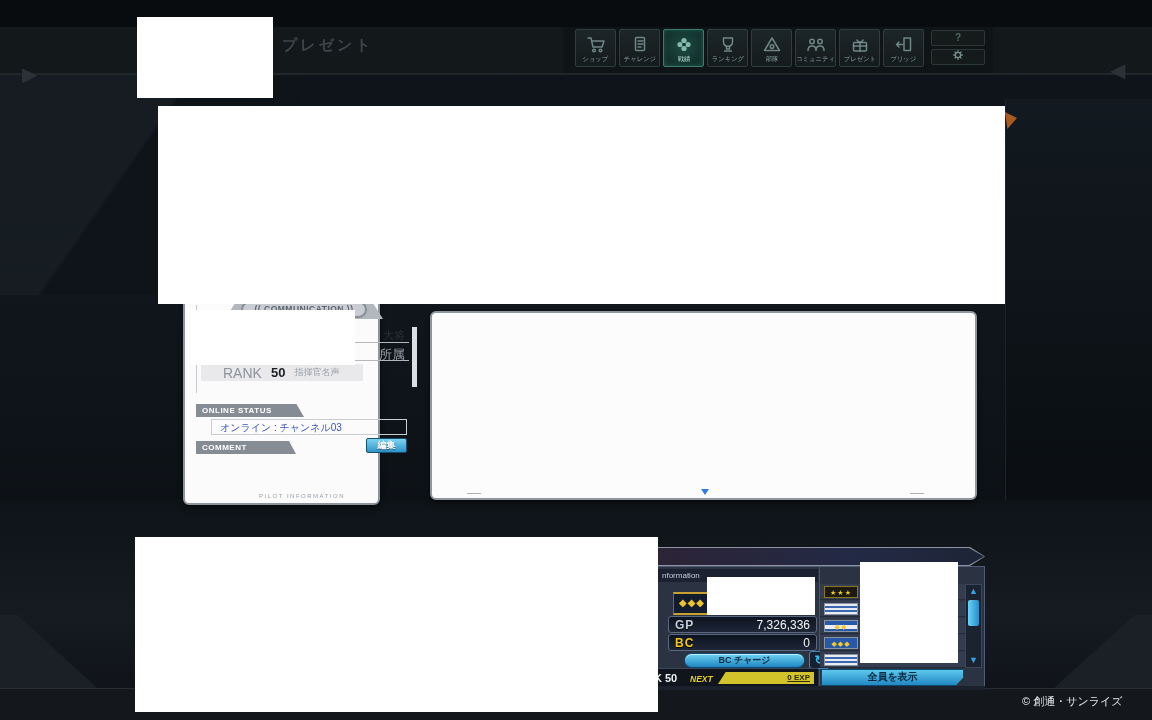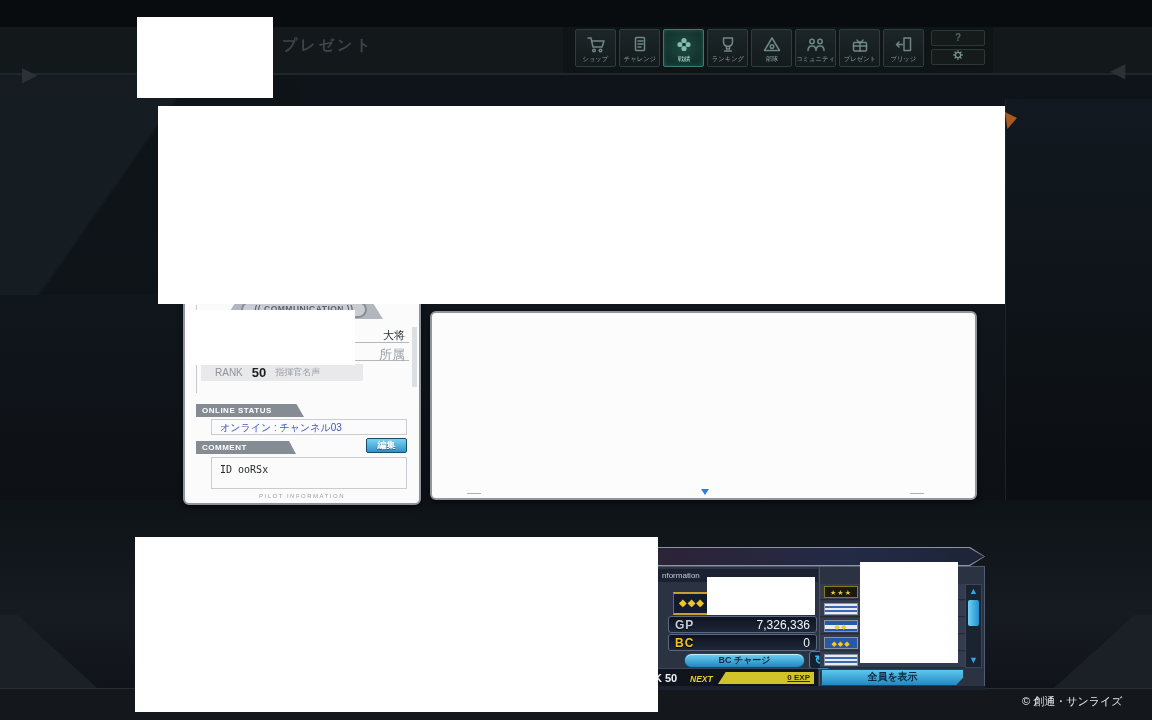--- a/index.html
+++ b/index.html
@@ -48,36 +48,36 @@
   .nav-btn.active .nav-label { color:#bfe8dc; }
   .icon-stroke { fill:none; stroke:#7e9898; stroke-width:1.5; stroke-linecap:round; stroke-linejoin:round; opacity:.85;}
   .help-btn { left:931px; top:30px; width:54px; height:16px; background:#141b1a;
     border:1px solid #2c3836; border-radius:2px; color:#4e6a68; font-weight:bold; font-size:10px;
     text-align:center; line-height:14px; z-index:5; cursor:pointer;}
   .gear-btn { left:931px; top:49px; width:54px; height:16px; background:#141b1a;
     border:1px solid #2c3836; border-radius:2px; z-index:5; display:flex; align-items:center;
     justify-content:center; cursor:pointer;}
 
   
-  .pilot-panel { left:183px; top:293px; width:238px; height:212px; background:#fbfbfc;
+  .pilot-panel { left:183px; top:293px; width:197px; height:212px; background:#fbfbfc;
     border:2px solid #8e949c; border-radius:6px; z-index:10; box-shadow:0 2px 5px rgba(0,0,0,.6);padding-left:32px;}
   .pp-vline { left:11px; top:10px; width:1px; height:88px; background:#c6cacd;}
   .pp-wing { left:40px; top:9px; width:158px; height:15px; background:#b2b7bd;
     clip-path:polygon(6% 0,94% 0,100% 100%,0 100%);}
   .pp-pill { left:56px; top:6px; width:126px; height:17px; background:#c9cdd3;
     border:2px solid #878e96; border-radius:9px; font-size:8.5px; font-weight:bold; color:#5e656d;
     text-align:center; line-height:13px; letter-spacing:.5px;}
   .pp-grade { left:150px; top:33px; width:74px; height:15px; font-size:11px; color:#2c2f33;
     text-align:right; padding-right:4px; border-bottom:1px solid #b4b8bd;}
   .pp-affil { left:150px; top:51px; width:74px; height:15px; font-size:13px; color:#9aa0a6;
     text-align:right; padding-right:4px; border-bottom:1px solid #b4b8bd;}
   .pp-sidebar { left:227px; top:32px; width:5px; height:60px; background:#dcdfe2;}
   .pp-rankband { left:16px; top:69px; width:162px; height:17px; background:#e9e9eb;
     display:flex; align-items:center;}
-  .pp-rank-label { font-size:10px; color:#8d939b; margin-left:14px;}
+  .pp-rank-label { font-size:14px; color:#8d939b; margin-left:22px;}
   .pp-rank-value { font-size:13px; font-weight:bold; color:#1c1e22; margin-left:9px;}
   .pp-rank-cap { font-size:9px; color:#9aa0a8; margin-left:9px;}
   .pp-banner { height:13px; background:#868c94; clip-path:polygon(0 0,93% 0,100% 100%,0 100%);
     font-size:8px; font-weight:bold; color:#ffffff; letter-spacing:.5px; padding-left:6px;
     line-height:13px;}
   .pp-online-banner { left:11px; top:109px; width:108px;}
   .pp-online-box { left:26px; top:124px; width:196px; height:16px; border:1px solid #c9cdd1;
     font-size:10px; color:#3a55bd; padding-left:8px; line-height:15px;}
   .pp-comment-banner { left:11px; top:146px; width:100px;}
   .pp-edit-btn { left:181px; top:143px; width:41px; height:15px;
@@ -293,21 +293,20 @@
     <div class="abs pp-sidebar"></div>
     <div class="abs pp-rankband">
       <span class="pp-rank-label">RANK</span>
       <span class="pp-rank-value">50</span>
       <span class="pp-rank-cap">指揮官名声</span>
     </div>
     <div class="abs pp-banner pp-online-banner">ONLINE STATUS</div>
     <div class="abs pp-online-box">オンライン : チャンネル03</div>
     <div class="abs pp-banner pp-comment-banner">COMMENT</div>
     <div class="abs pp-edit-btn">編集</div>
-    <div class="abs pp-comment-box">ID ooRSx</div>
     <div class="abs pp-footer">PILOT INFORMATION</div>
   </div>
 
   <div class="abs comm-panel">
     <div class="abs comm-notch" style="left:35px;"></div>
     <div class="abs comm-notch" style="left:478px;"></div>
     <div class="abs comm-down"></div>
   </div>
 
   <div class="abs banner-wrap">

